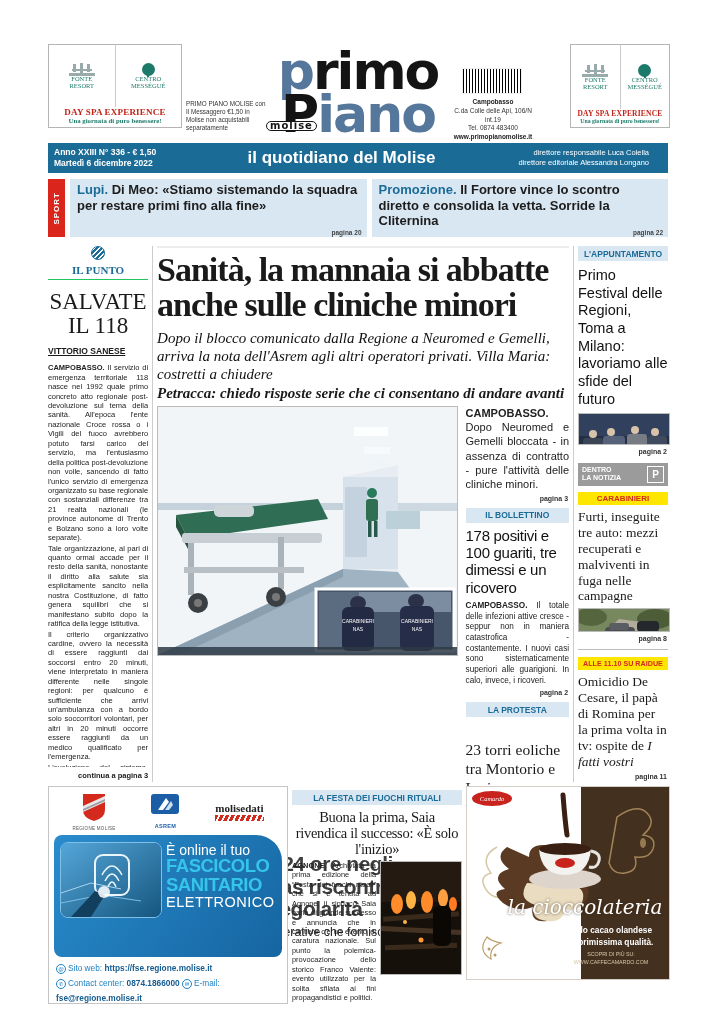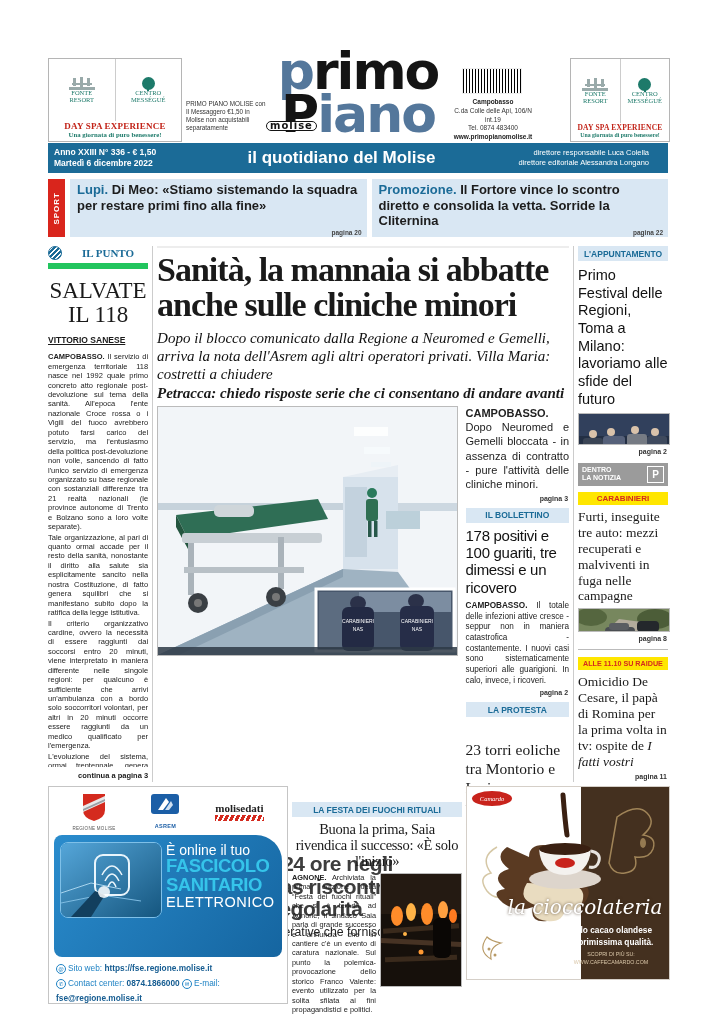--- a/index.html
+++ b/index.html
@@ -1,20 +1,20 @@
 <!DOCTYPE html>
 <html><head>
 <meta charset="utf-8">
 <style>
   html,body{margin:0;padding:0;background:#888;}
   #page{position:relative;width:717px;height:1024px;background:#fff;margin:0 auto;
         font-family:"Liberation Sans",sans-serif;color:#1a1a1a;overflow:hidden;}
   .serif{font-family:"Liberation Serif",serif;}
   
-  .spa-box{position:absolute;top:58px;height:82px;border:1px solid #b5b5b5;background:#fff;
+  .spa-box{position:absolute;top:44px;height:82px;border:1px solid #b5b5b5;background:#fff;
            display:flex;flex-direction:column;align-items:center;font-family:"Liberation Serif",serif;}
   .spa-logos{display:flex;width:100%;flex:1;border-bottom:0;}
   .spa-cell{flex:1;display:flex;flex-direction:column;align-items:center;justify-content:center;
             font-size:6.5px;color:#1d7a6a;text-align:center;line-height:1.05;}
   .spa-cell+.spa-cell{border-left:1px solid #ccc;}
   .spa-title{color:#c22318;font-weight:bold;font-size:9px;letter-spacing:.2px;}
   .spa-sub{color:#1d7a6a;font-size:6.8px;font-weight:bold;padding-bottom:3px;}
   .castle{width:26px;height:14px;background:
       linear-gradient(#9aa 0 0) 50% 100%/26px 3px no-repeat,
       linear-gradient(#9aa 0 0) 50% 60%/20px 2px no-repeat,
@@ -50,21 +50,21 @@
   .sport-tab span{writing-mode:vertical-rl;transform:rotate(180deg);}
   .sport-item{flex:1;background:#d9e7f3;margin-left:5px;padding:3px 7px 2px;position:relative;}
   .sport-text{font-size:13px;line-height:1.2;font-weight:bold;color:#1c1c1c;}
   .sport-text .lead{color:#1b6b97;}
   .sport-page{position:absolute;right:5px;bottom:1px;font-size:6.5px;font-weight:bold;color:#444;}
   
   .main{position:absolute;left:48px;top:246px;width:620px;height:536px;display:flex;}
   .vrule{width:1px;background:#ccc;margin:0 4px;}
   
   .colL{width:106px;display:flex;flex-direction:column;}
-  .punto-head{display:flex;align-items:center;gap:20px;border-bottom:6px solid #22c55e;padding-bottom:3px;}
+  .punto-head{display:flex;align-items:center;gap:4px;border-bottom:1px solid #22c55e;padding-bottom:3px;flex-direction:column;}
   .punto-icon{width:12px;height:12px;border-radius:50%;
       background:repeating-linear-gradient(135deg,#1b6b97 0 2px,#fff 2px 3.5px);border:1px solid #1b6b97;}
   .punto-label{color:#1b6b97;font-weight:bold;font-size:11px;font-family:"Liberation Serif",serif;}
   .punto-title{font-family:"Liberation Serif",serif;font-size:23px;text-align:center;margin:10px 0 8px;line-height:1.05;}
   .punto-author{font-size:8.5px;font-weight:bold;text-decoration:underline;margin-bottom:7px;}
   .punto-body{flex:1;overflow:hidden;font-size:7.5px;line-height:1.26;text-align:justify;color:#222;}
   .punto-body p{margin:0 0 1px;}
   .punto-body .lead{font-weight:bold;}
   .punto-more{text-align:right;font-size:7.5px;font-weight:bold;padding:4px 0 2px;}
   
@@ -422,21 +422,21 @@
         <div class="fse-t4">ELETTRONICO</div>
       </div>
     </div>
     <div class="fse-links">
       <div><span class="dot-icon">@</span><span>Sito web:</span> <b>https://fse.regione.molise.it</b></div>
       <div><span class="dot-icon">✆</span><span>Contact center:</span> <b>0874.1866000</b> <span class="dot-icon">✉</span><span>E-mail:</span> <b>fse@regione.molise.it</b></div>
     </div>
   </div>
 
   <div class="fuochi">
-    <div class="band-blue" style="margin-top:16px;">LA FESTA DEI FUOCHI RITUALI</div>
+    <div class="band-blue" style="margin-top:4px;">LA FESTA DEI FUOCHI RITUALI</div>
     <div class="fuochi-title">Buona la prima, Saia rivendica il successo: «È solo l'inizio»</div>
     <div class="fuochi-row">
       <div>
         <div class="fuochi-body"><span class="lead">AGNONE.</span> <span>Archiviata la prima edizione della “Festa dei fuochi rituali” che si è tenuta ad Agnone, il sindaco Saia parla di grande successo e annuncia che in cantiere c'è un evento di caratura nazionale. Sul punto la polemica-provocazione dello storico Franco Valente: evento utilizzato per la solita sfilata ai fini propagandistici e politici.</span></div>
 
       </div>
       <div class="fuochi-photo">
         <svg width="80" height="112" viewBox="0 0 80 112">
           <rect width="80" height="112" fill="#16100b"></rect>
           <rect y="0" width="80" height="40" fill="#241a12"></rect>

